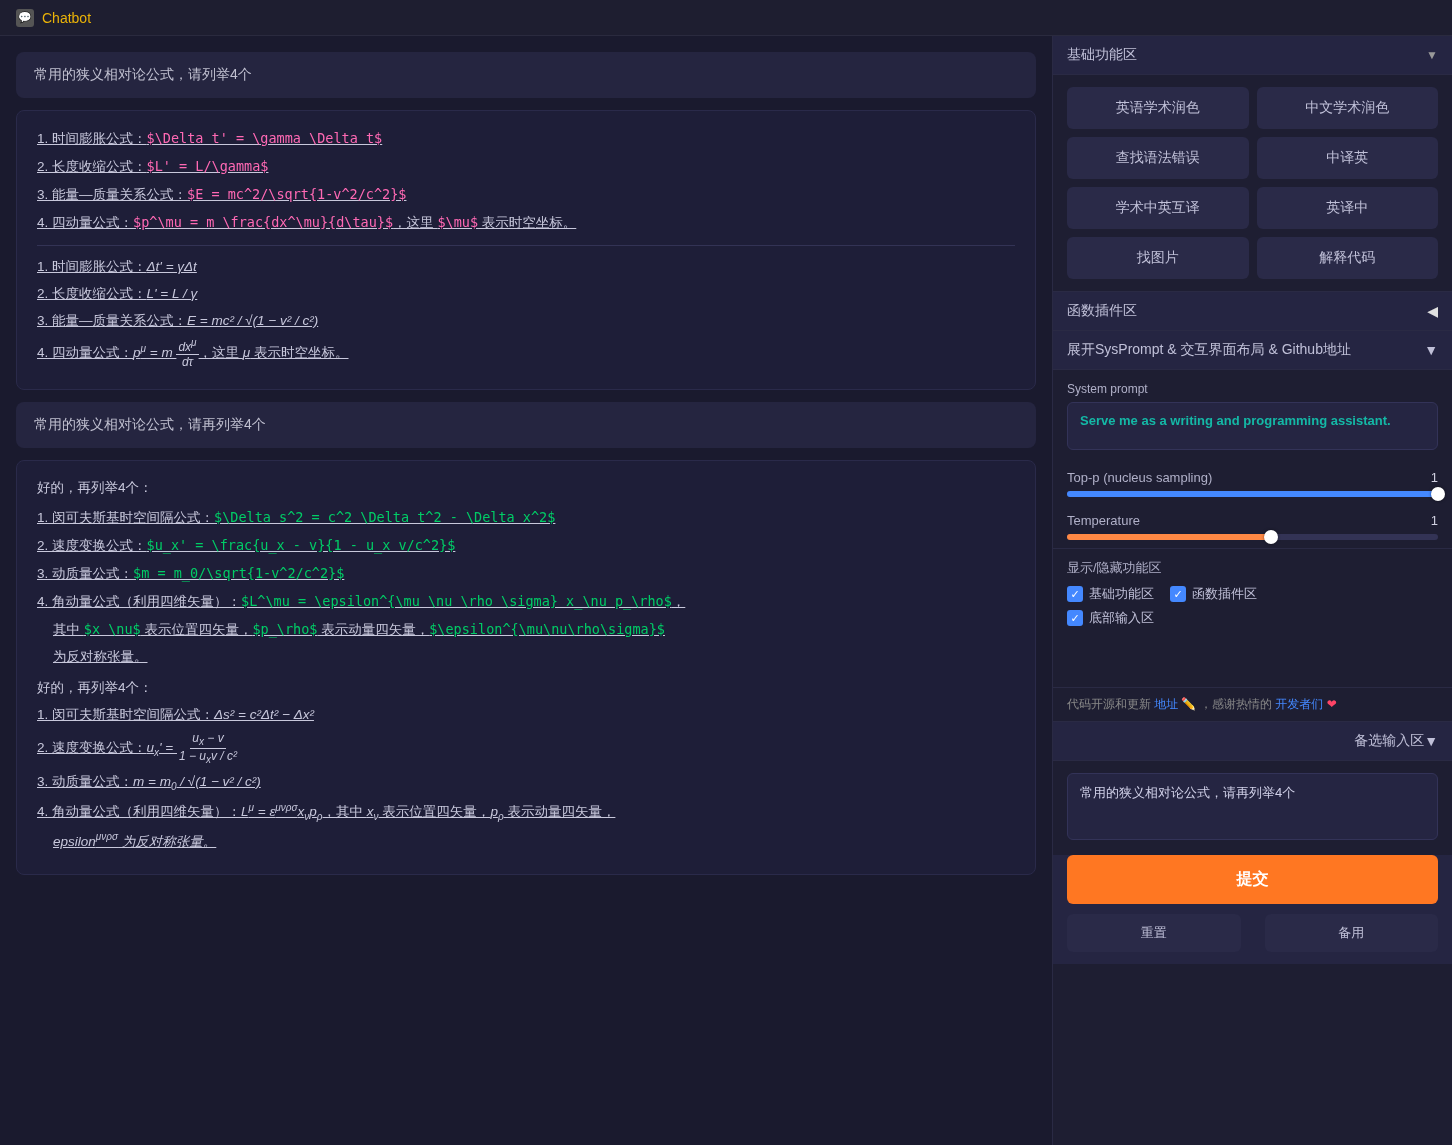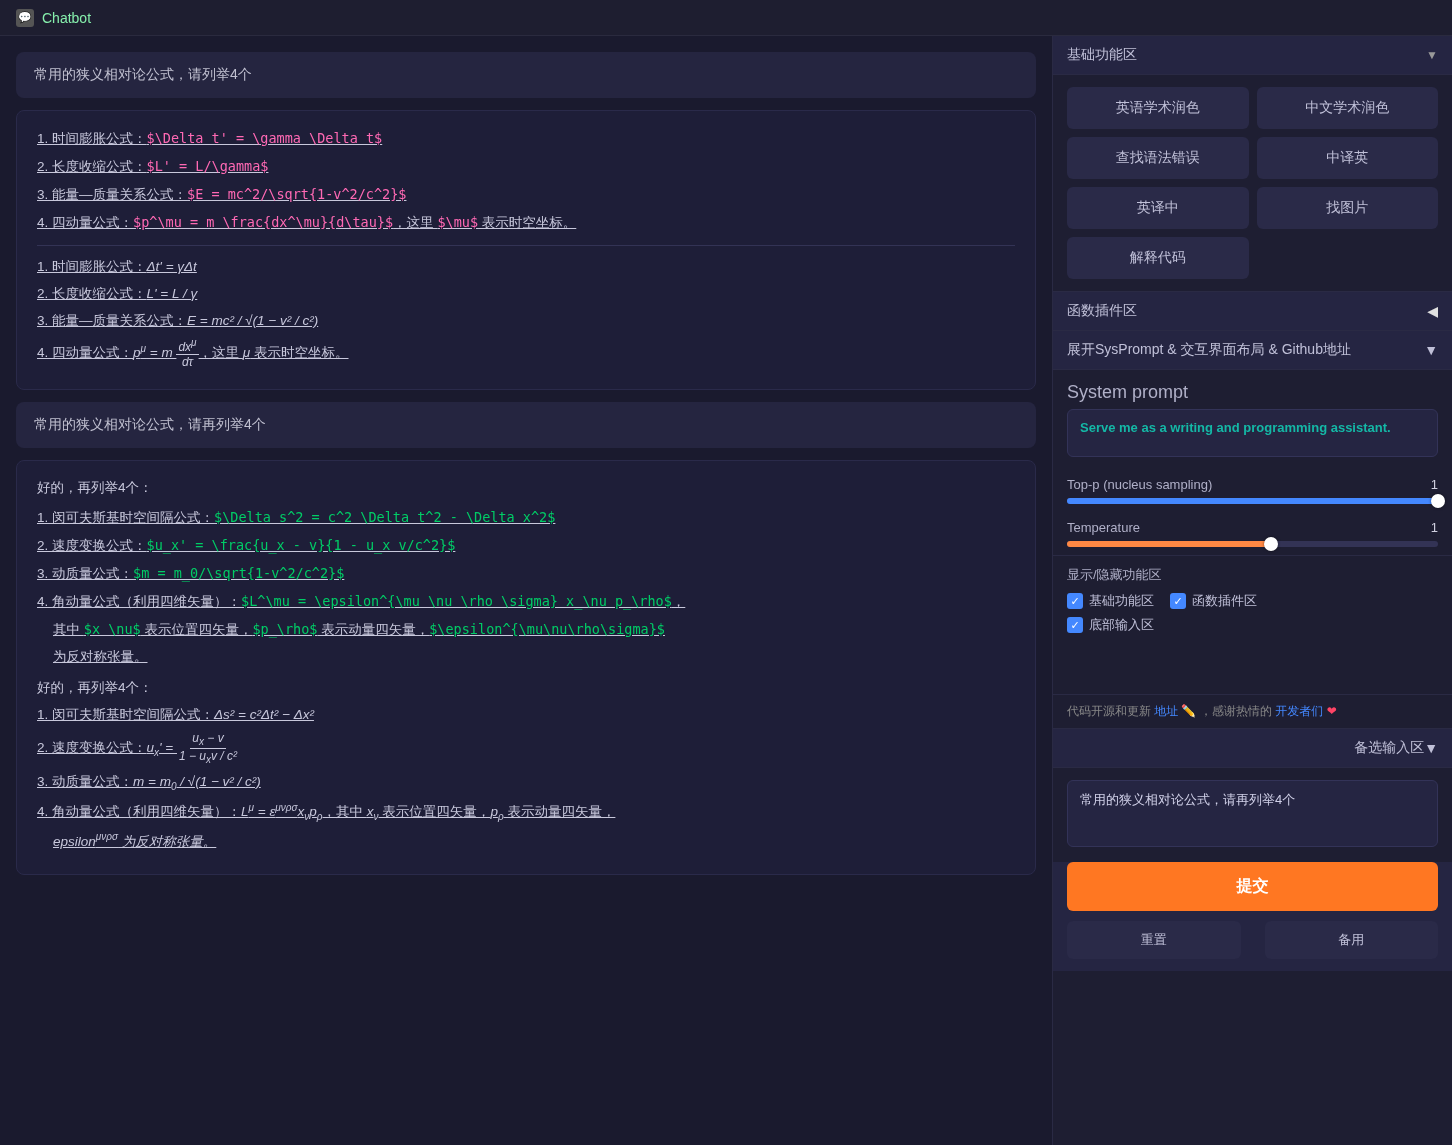--- a/index.html
+++ b/index.html
@@ -25,21 +25,21 @@
     }
     .top-bar-icon {
       width: 18px;
       height: 18px;
       background: #555;
       border-radius: 3px;
       display: flex; align-items: center; justify-content: center;
       font-size: 11px;
       color: #ccc;
     }
-    .top-bar-title { font-size: 14px; color: #86efac; }
+    .top-bar-title { font-size: 14px; color: #eab308; }
     .main-layout {
       display: flex;
       flex: 1;
       overflow: hidden;
     }
     
     .chat-panel {
       flex: 1;
       background: #1a1a2e;
       display: flex;
@@ -135,21 +135,21 @@
       background: #252542;
       border-bottom: 1px solid #2a2a44;
       font-size: 14px;
       color: #c0c0d8;
       cursor: pointer;
     }
     .system-prompt-area {
       padding: 12px 14px;
       background: #1e1e32;
     }
-    .sys-prompt-label { color: #b0b0c8; font-size: 18px; margin-bottom: 6px; }
+    .sys-prompt-label { color: #b0b0c8; font-size: 12px; margin-bottom: 6px; }
     .sys-prompt-box {
       background: #252542;
       border: 1px solid #333358;
       border-radius: 6px;
       padding: 10px 12px;
       color: #14b8a6;
       font-size: 13px;
       min-height: 48px;
       font-weight: bold;
     }
@@ -365,20 +365,21 @@
 
     <div class="section-header">
       <span>基础功能区</span>
       <span class="arrow">▼</span>
     </div>
     <div class="button-grid">
       <button class="func-btn">英语学术润色</button>
       <button class="func-btn">中文学术润色</button>
       <button class="func-btn">查找语法错误</button>
       <button class="func-btn">中译英</button>
+      <button class="func-btn">学术中英互译</button>
       <button class="func-btn">英译中</button>
       <button class="func-btn">找图片</button>
       <button class="func-btn">解释代码</button>
     </div>
 
     <div class="plugin-section">
       <span class="plugin-label">函数插件区</span>
       <span class="arrow">◀</span>
     </div>
 

